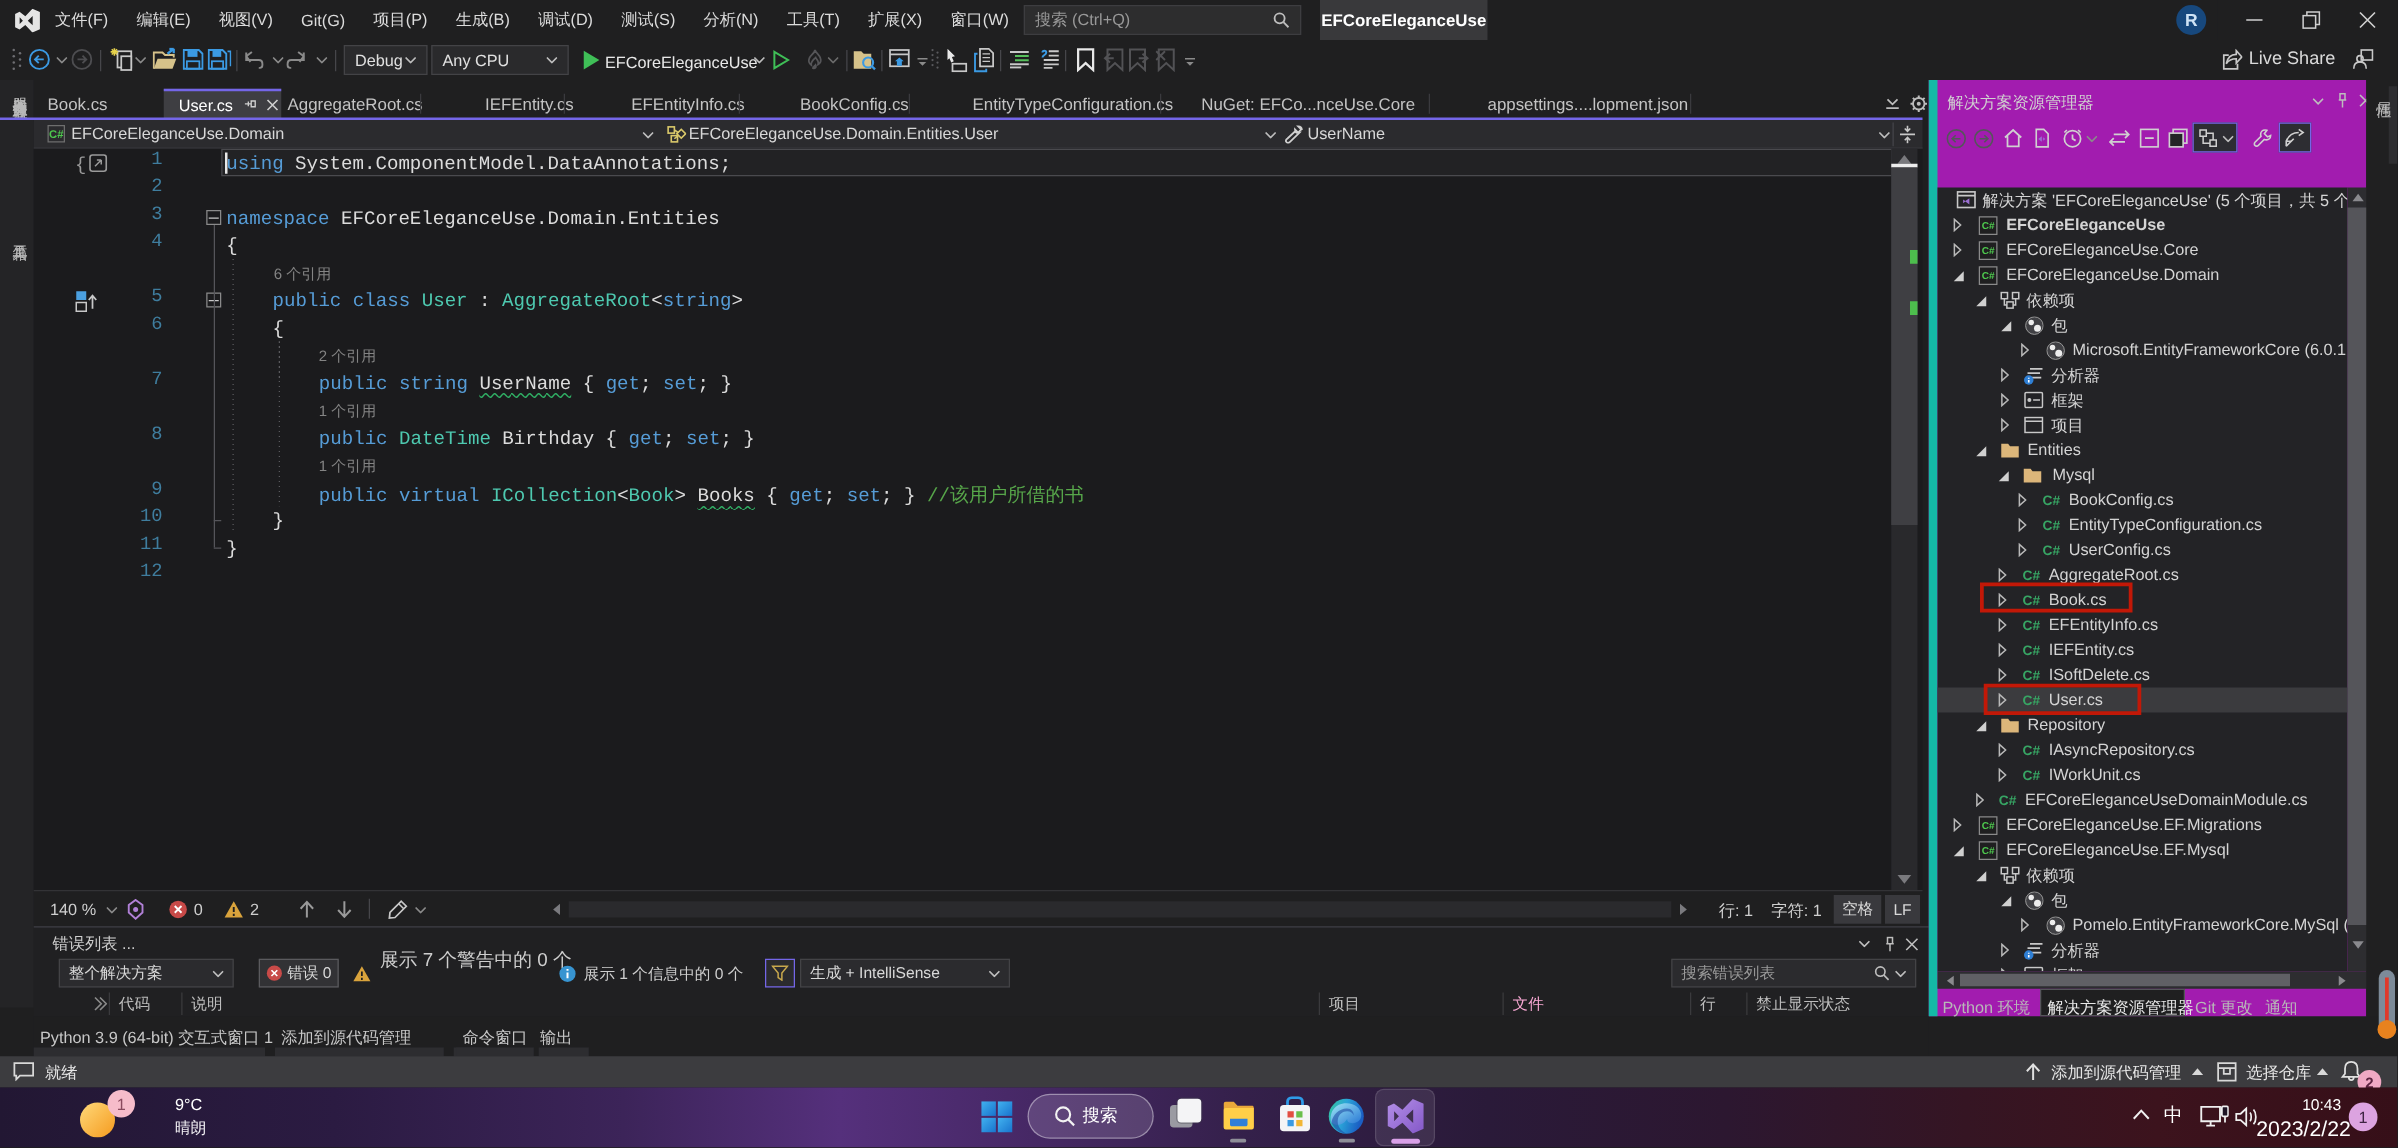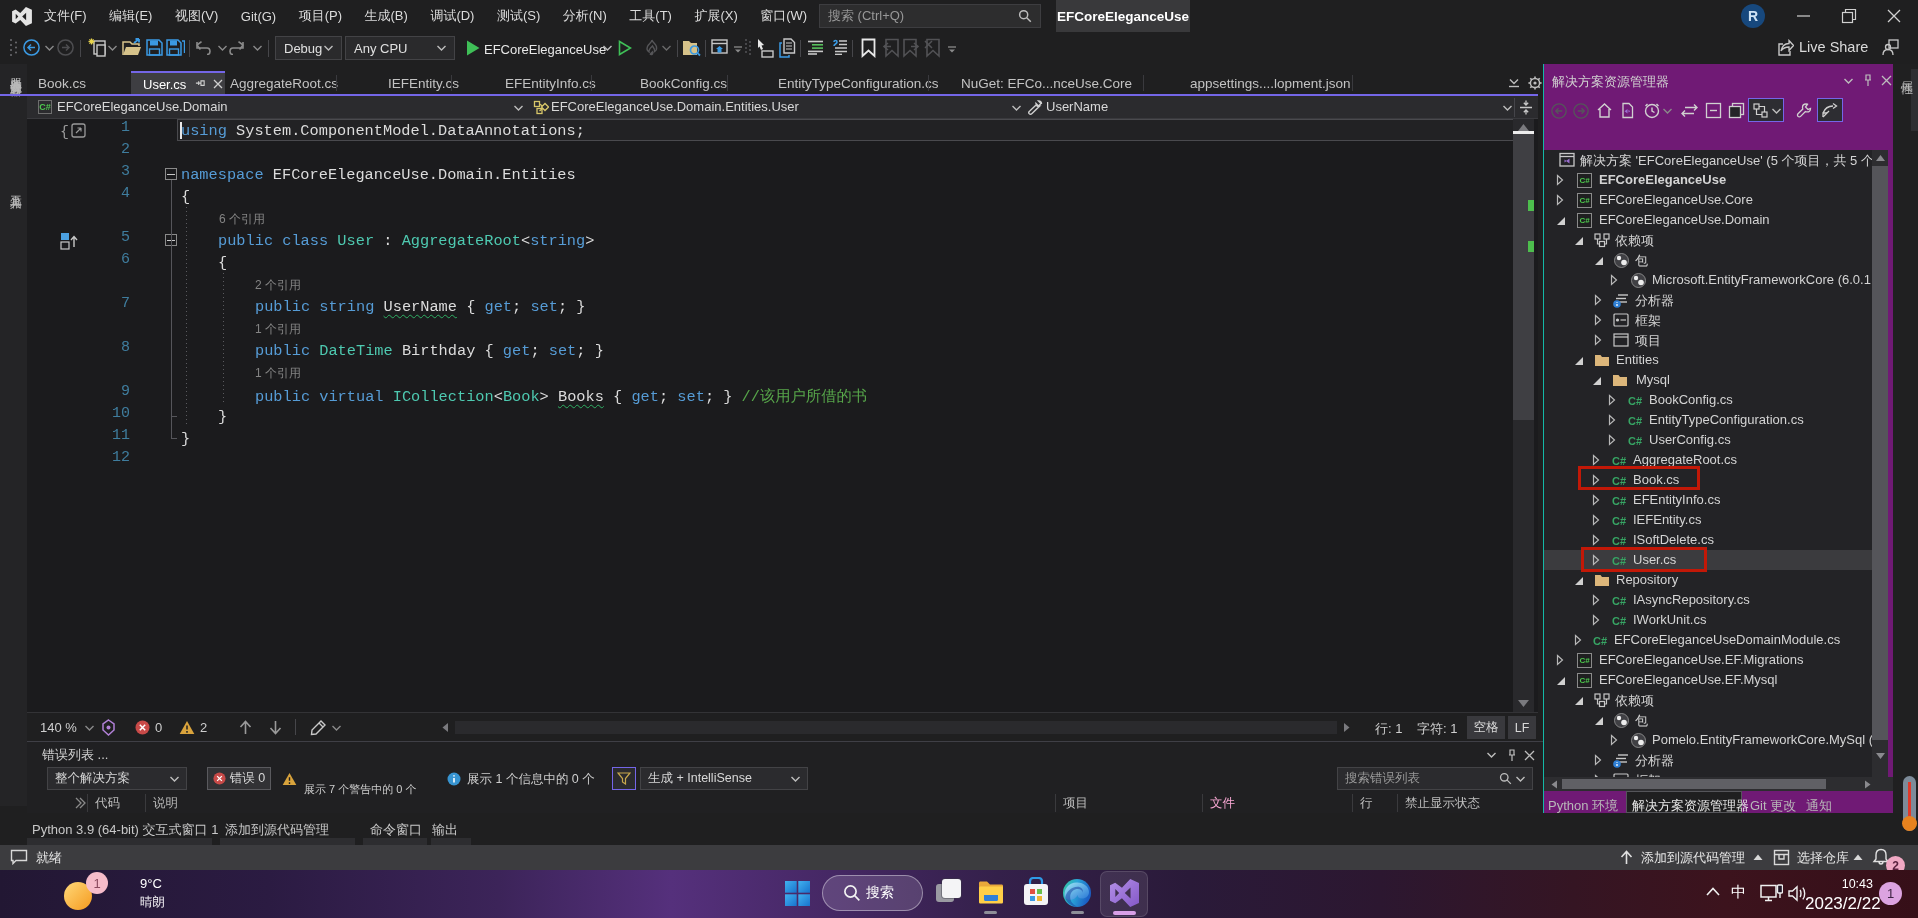--- a/index.html
+++ b/index.html
@@ -31,21 +31,21 @@
 .code{position:absolute;font:15.3px "Liberation Mono",monospace;color:#dcdcdc;white-space:pre}
 .kw{color:#569cd6}.ty{color:#4ec9b0}.cm{color:#57a64a}
 .lens{position:absolute;font-size:12px;color:#848484;white-space:nowrap}
 .sq{text-decoration:underline wavy #2faf64 1px;text-underline-offset:3px}
 
 #edbottom{left:27px;top:712px;width:1511px;height:29px;background:#1f1f20;border-top:1px solid #333336}
 #errorlist{left:27px;top:741px;width:1516px;height:72px;background:#202022;border-top:1px solid #3f3f46}
 #paneltabs{left:27px;top:813px;width:1516px;height:32px;background:#1f1f20}
 #statusbar{left:0;top:845px;width:1918px;height:25px;background:#3c3c3f;color:#e6e6e6;font-size:13px}
 
-#rpanel{left:1543px;top:64px;width:350px;height:749px;background:#701a75;border-left:1px solid #14b8a6}
+#rpanel{left:1543px;top:64px;width:350px;height:749px;background:#a21caf;border-left:7px solid #14b8a6}
 #rtree{position:absolute;left:0;top:86px;width:328px;height:627px;overflow:hidden;background:#232326}
 .trow{position:absolute;left:0;width:350px;height:20px;display:flex;align-items:center;font-size:13px;color:#d4d4d4;white-space:nowrap}
 #redge{left:1893px;top:64px;width:25px;height:749px;background:#202021}
 
 #taskbar{left:0;top:870px;width:1918px;height:48px;
  background:linear-gradient(90deg,#221733 0%,#2b1b42 14%,#3c2459 26%,#55307c 35%,#4a2a6b 41%,#34204a 52%,#2a1a39 62%,#2c1730 72%,#351523 82%,#3c131d 90%,#360f18 100%)}
 </style></head>
 <body>
 <div id="stage">
 <div class="abs" id="titlebar">
@@ -480,21 +480,21 @@
         </svg>
       </div>
   <div class="abs" style="left:180px;top:25px;width:64px;height:23px;background:#323235;border:1px solid #5a5a5e;color:#d8d8d8;font-size:12.5px;display:flex;align-items:center;justify-content:center;gap:4px;white-space:nowrap"><svg width="13" height="13" viewBox="0 0 15 15">
           <circle cx="7.5" cy="7.5" r="7" fill="#c84a48"></circle>
           <path d="M4.8 4.8 L10.2 10.2 M10.2 4.8 L4.8 10.2" stroke="#fff" stroke-width="1.5"></path>
         </svg>错误 0</div>
   <svg class="abs" style="left:255px;top:30px" width="15" height="14" viewBox="0 0 16 15">
         <path d="M8 1 L15.3 14 H0.7 Z" fill="#d9a33c"></path>
         <path d="M8 5.5 V9.5 M8 11 V12.8" stroke="#1f1f20" stroke-width="1.5"></path>
       </svg>
-  <div class="abs txt" style="left:277px;top:40px;font-size:11px">展示 7 个警告中的 0 个</div>
+  <div class="abs txt" style="left:277px;top:17px;font-size:15px">展示 7 个警告中的 0 个</div>
   <svg class="abs" style="left:420px;top:30px" width="14" height="14" viewBox="0 0 14 14">
         <circle cx="7" cy="7" r="6.5" fill="#3794d1"></circle>
         <path d="M7 6 V10.5 M7 3.2 V4.6" stroke="#fff" stroke-width="1.6"></path>
       </svg>
   <div class="abs txt" style="left:440px;top:29px;font-size:12.5px">展示 1 个信息中的 0 个</div>
   <div class="abs" style="left:585px;top:25px;width:24px;height:23px;background:#2b2b2e;border:1px solid #7466e8;display:flex;align-items:center;justify-content:center">
         <svg width="14" height="13" viewBox="0 0 14 13">
           <path d="M1 1 H13 L8.5 6.5 V12 L5.5 10 V6.5 Z" fill="none" stroke="#c8a84d" stroke-width="1.2"></path>
         </svg>
       </div>

